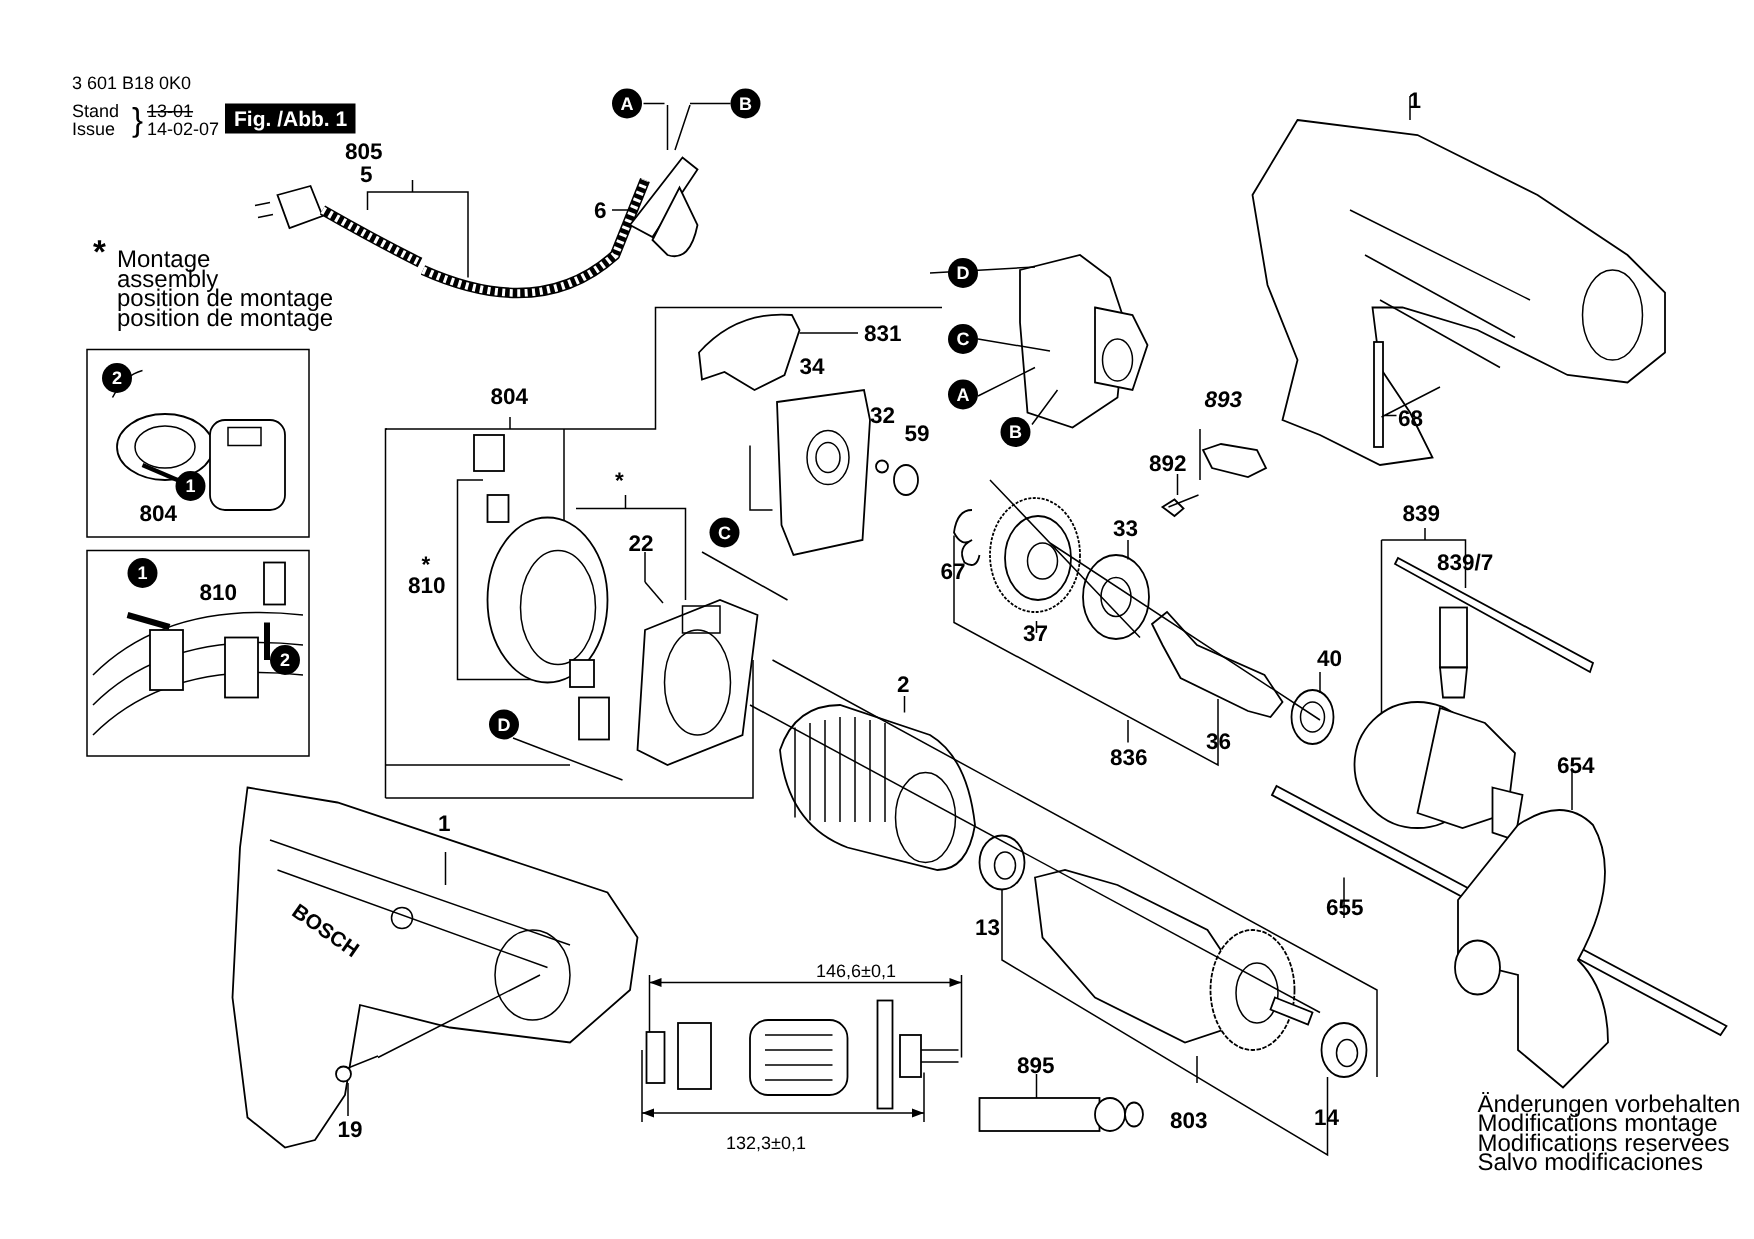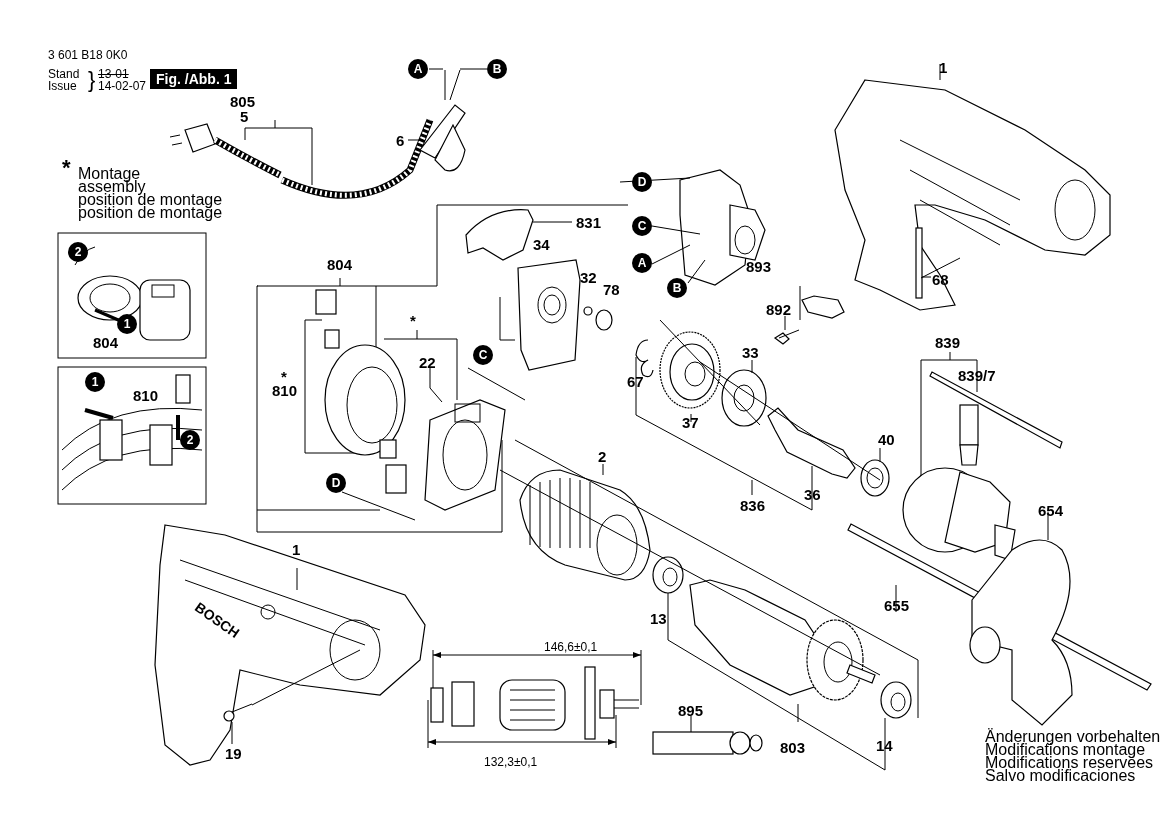--- a/index.html
+++ b/index.html
@@ -238,29 +238,29 @@
 <div class="badge" style="left:85px;top:372px;">1</div>
 <div class="badge" style="left:180px;top:430px;">2</div>
 
 <div class="lbl" style="left:230px;top:94px;">805</div>
 <div class="lbl" style="left:240px;top:109px;">5</div>
 <div class="lbl" style="left:396px;top:133px;">6</div>
 <div class="lbl" style="left:939px;top:60px;">1</div>
 <div class="lbl" style="left:576px;top:215px;">831</div>
 <div class="lbl" style="left:533px;top:237px;">34</div>
 <div class="lbl" style="left:580px;top:270px;">32</div>
-<div class="lbl" style="left:603px;top:282px;">78</div>
+<div class="lbl" style="left:603px;top:282px;">59</div>
 <div class="lbl" style="left:327px;top:257px;">804</div>
 <div class="lbl" style="left:410px;top:313px;">*</div>
 <div class="lbl" style="left:419px;top:355px;">22</div>
 <div class="lbl" style="left:281px;top:369px;">*</div>
 <div class="lbl" style="left:272px;top:383px;">810</div>
 <div class="lbl" style="left:93px;top:335px;">804</div>
 <div class="lbl" style="left:133px;top:388px;">810</div>
-<div class="lbl" style="left:746px;top:259px;">893</div>
+<div class="lbl" style="left:803px;top:259px;font-style:italic;">893</div>
 <div class="lbl" style="left:766px;top:302px;">892</div>
 <div class="lbl" style="left:932px;top:272px;">68</div>
 <div class="lbl" style="left:935px;top:335px;">839</div>
 <div class="lbl" style="left:958px;top:368px;">839/7</div>
 <div class="lbl" style="left:742px;top:345px;">33</div>
 <div class="lbl" style="left:627px;top:374px;">67</div>
 <div class="lbl" style="left:682px;top:415px;">37</div>
 <div class="lbl" style="left:878px;top:432px;">40</div>
 <div class="lbl" style="left:804px;top:487px;">36</div>
 <div class="lbl" style="left:740px;top:498px;">836</div>

